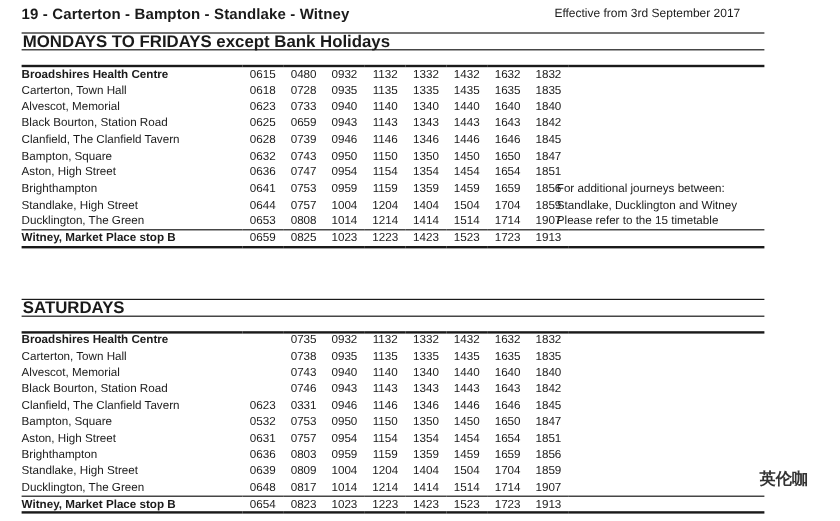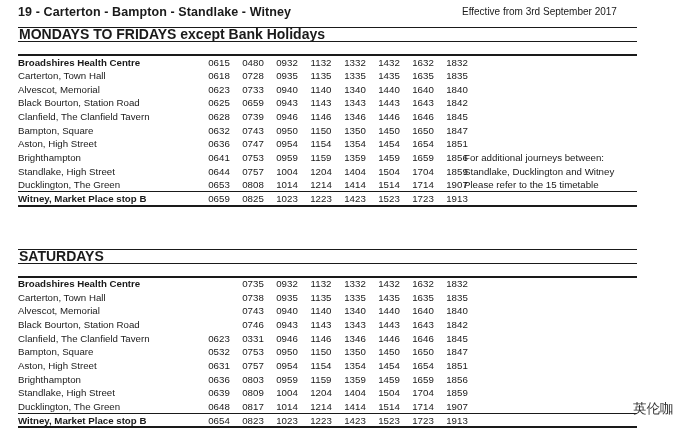--- a/index.html
+++ b/index.html
@@ -49,24 +49,24 @@
   td.time { width: 34px; text-align: center; }
   td.note { text-align: left; text-indent: -10px; }
   tr.bold td.stop { font-weight: bold; }
   tr.last td {
     border-top: 1px solid #1a1a1a;
     border-bottom: 2.5px solid #1a1a1a;
   }
 
   .watermark {
     position: absolute;
-    left: 633px; top: 400px;
+    left: 633px; top: 390px;
     font-size: 13.5px;
     color: #333333;
-    font-weight: normal;
+    font-weight: bold;
   }
 </style>
 </head>
 <body>
 
 <div class="page">
   <div class="content">
     <div class="header">
       <div class="title">19 - Carterton - Bampton - Standlake - Witney</div>
       <div class="effective">Effective from 3rd September 2017</div>

